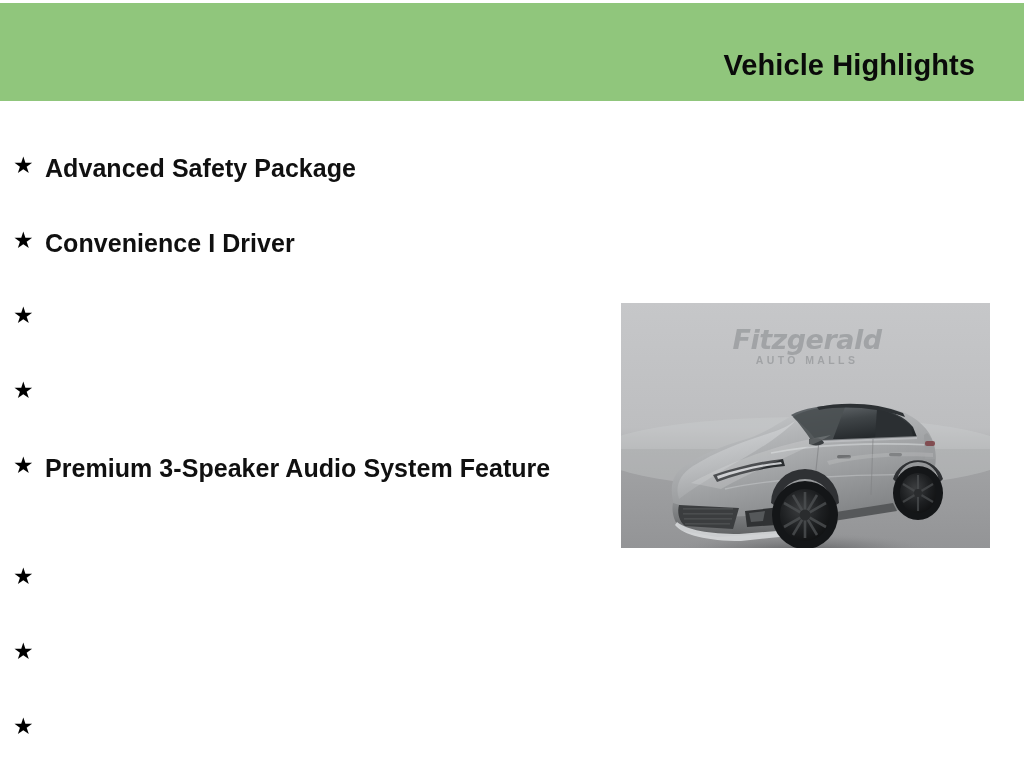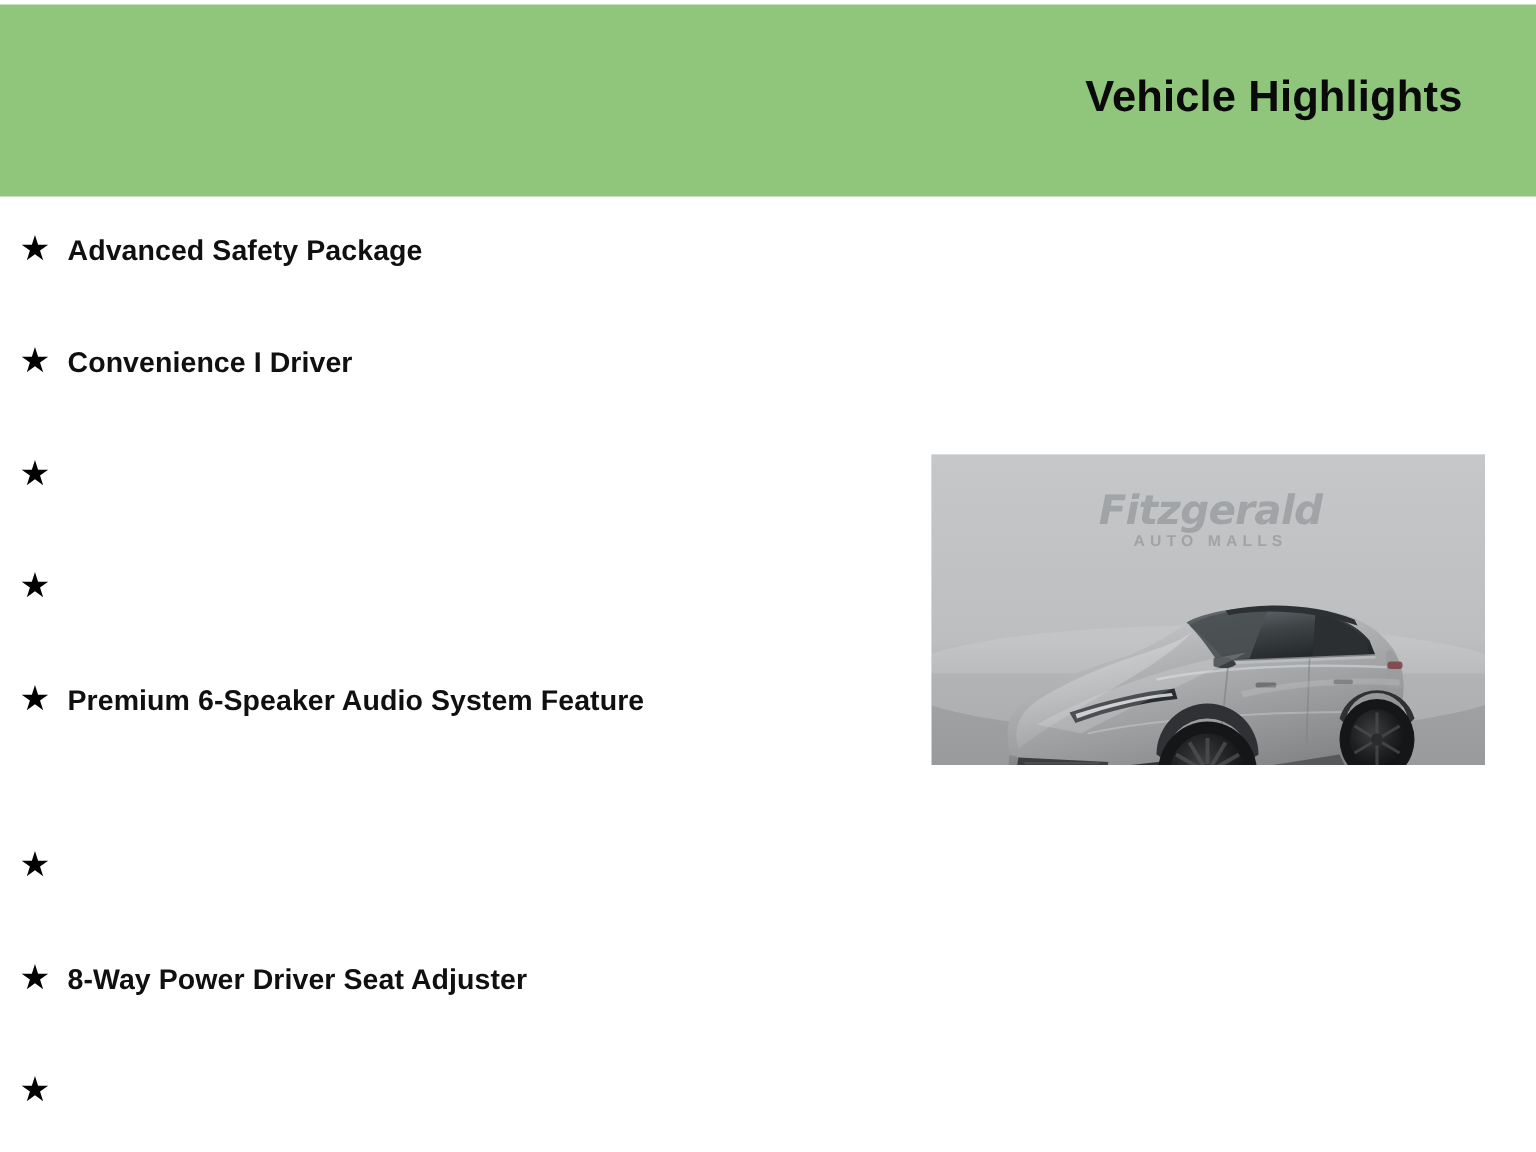--- a/index.html
+++ b/index.html
@@ -14,21 +14,21 @@
     overflow: hidden;
     position: relative;
   }
 
   
   #header-band {
     position: absolute;
     left: 0;
     top: 3px;
     width: 1024px;
-    height: 128px;
+    height: 98px;
     background: #90c67c;
     box-sizing: border-box;
   }
   #page-title {
     position: absolute;
     right: 49px;
     top: 48px;
     font-size: 29px;
     font-weight: bold;
     color: #0a0a0a;
@@ -62,36 +62,36 @@
     flex: 0 0 auto;
     width: 32px;
     font-size: 23px;
     line-height: 29px;
     color: #000000;
     text-align: left;
     user-select: none;
   }
   .highlight-text {
     flex: 1 1 auto;
-    font-size: 19px;
+    font-size: 25px;
     line-height: 34px;
     font-weight: bold;
     color: #101010;
     letter-spacing: 0.05px;
     padding-top: 0px;
     max-width: 520px;
   }
 
   
   #vehicle-photo {
     position: absolute;
     left: 621px;
     top: 303px;
     width: 369px;
-    height: 207px;
+    height: 245px;
     overflow: hidden;
     background: #b8b9bb;
   }
   #vehicle-photo svg {
     display: block;
     width: 369px;
     height: 277px;
   }
   .wm-main {
     font-family: "DejaVu Sans", sans-serif;
@@ -131,30 +131,29 @@
   <li class="highlight-item">
     <span class="bullet-star">★</span>
   </li>
 
   <li class="highlight-item">
     <span class="bullet-star">★</span>
   </li>
 
   <li class="highlight-item">
     <span class="bullet-star">★</span>
-    <span class="highlight-text">Premium 6-Speaker Audio System Feature</span>
+    <span class="highlight-text">Premium 3-Speaker Audio System Feature</span>
   </li>
 
   <li class="highlight-item" style="margin-top:36px;">
     <span class="bullet-star">★</span>
   </li>
 
   <li class="highlight-item">
     <span class="bullet-star">★</span>
-    <span class="highlight-text">8-Way Power Driver Seat Adjuster</span>
   </li>
 
   <li class="highlight-item">
     <span class="bullet-star">★</span>
   </li>
 
 </ul>
 
 <div id="vehicle-photo">
   <svg viewBox="0 0 369 277" xmlns="http://www.w3.org/2000/svg">

